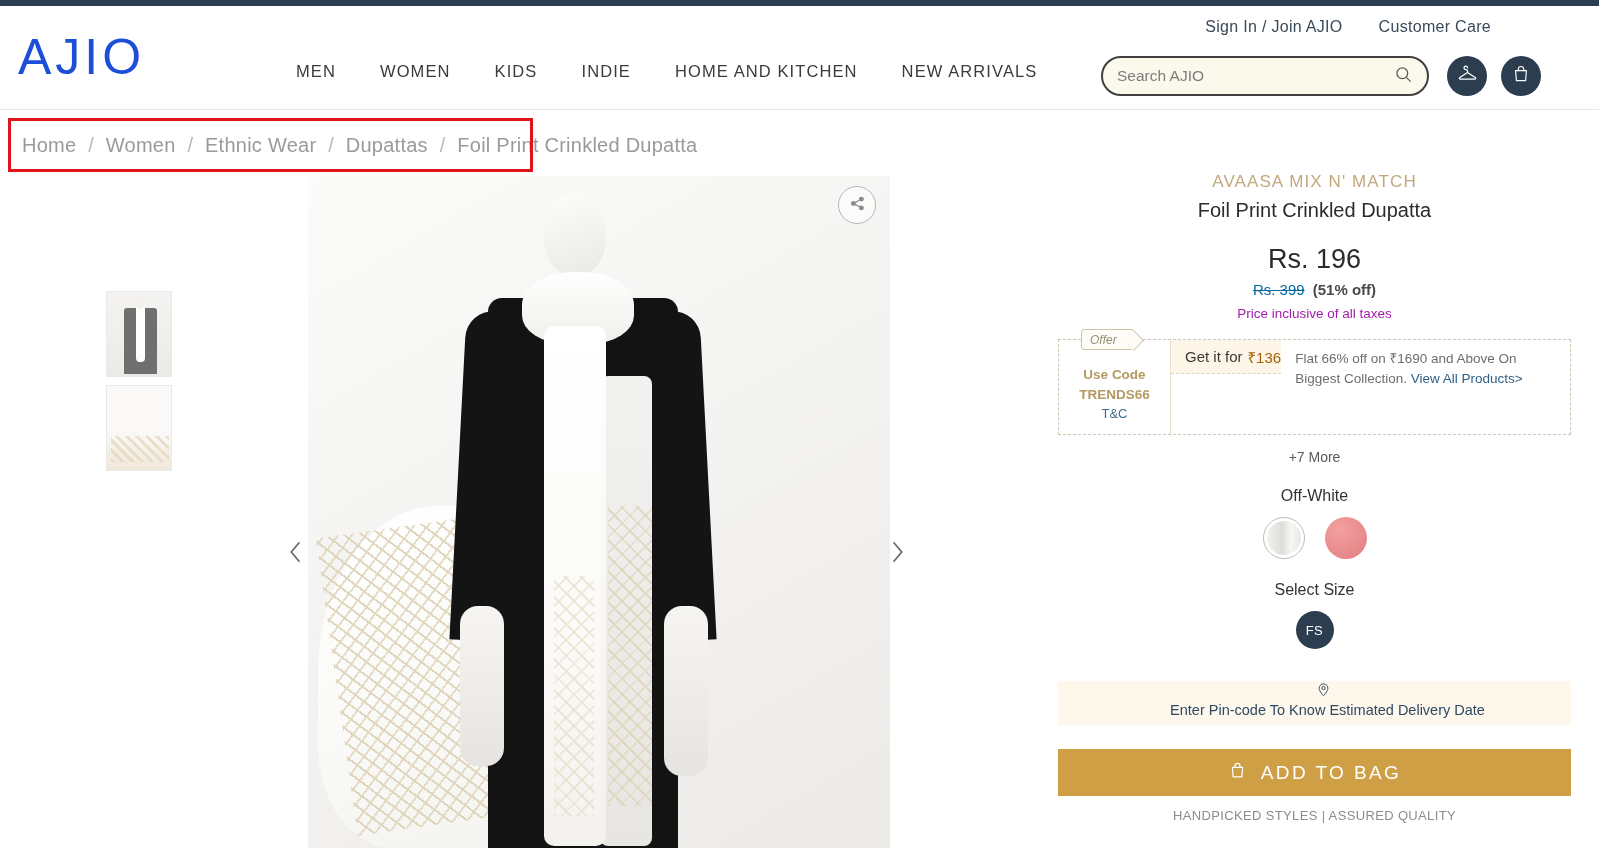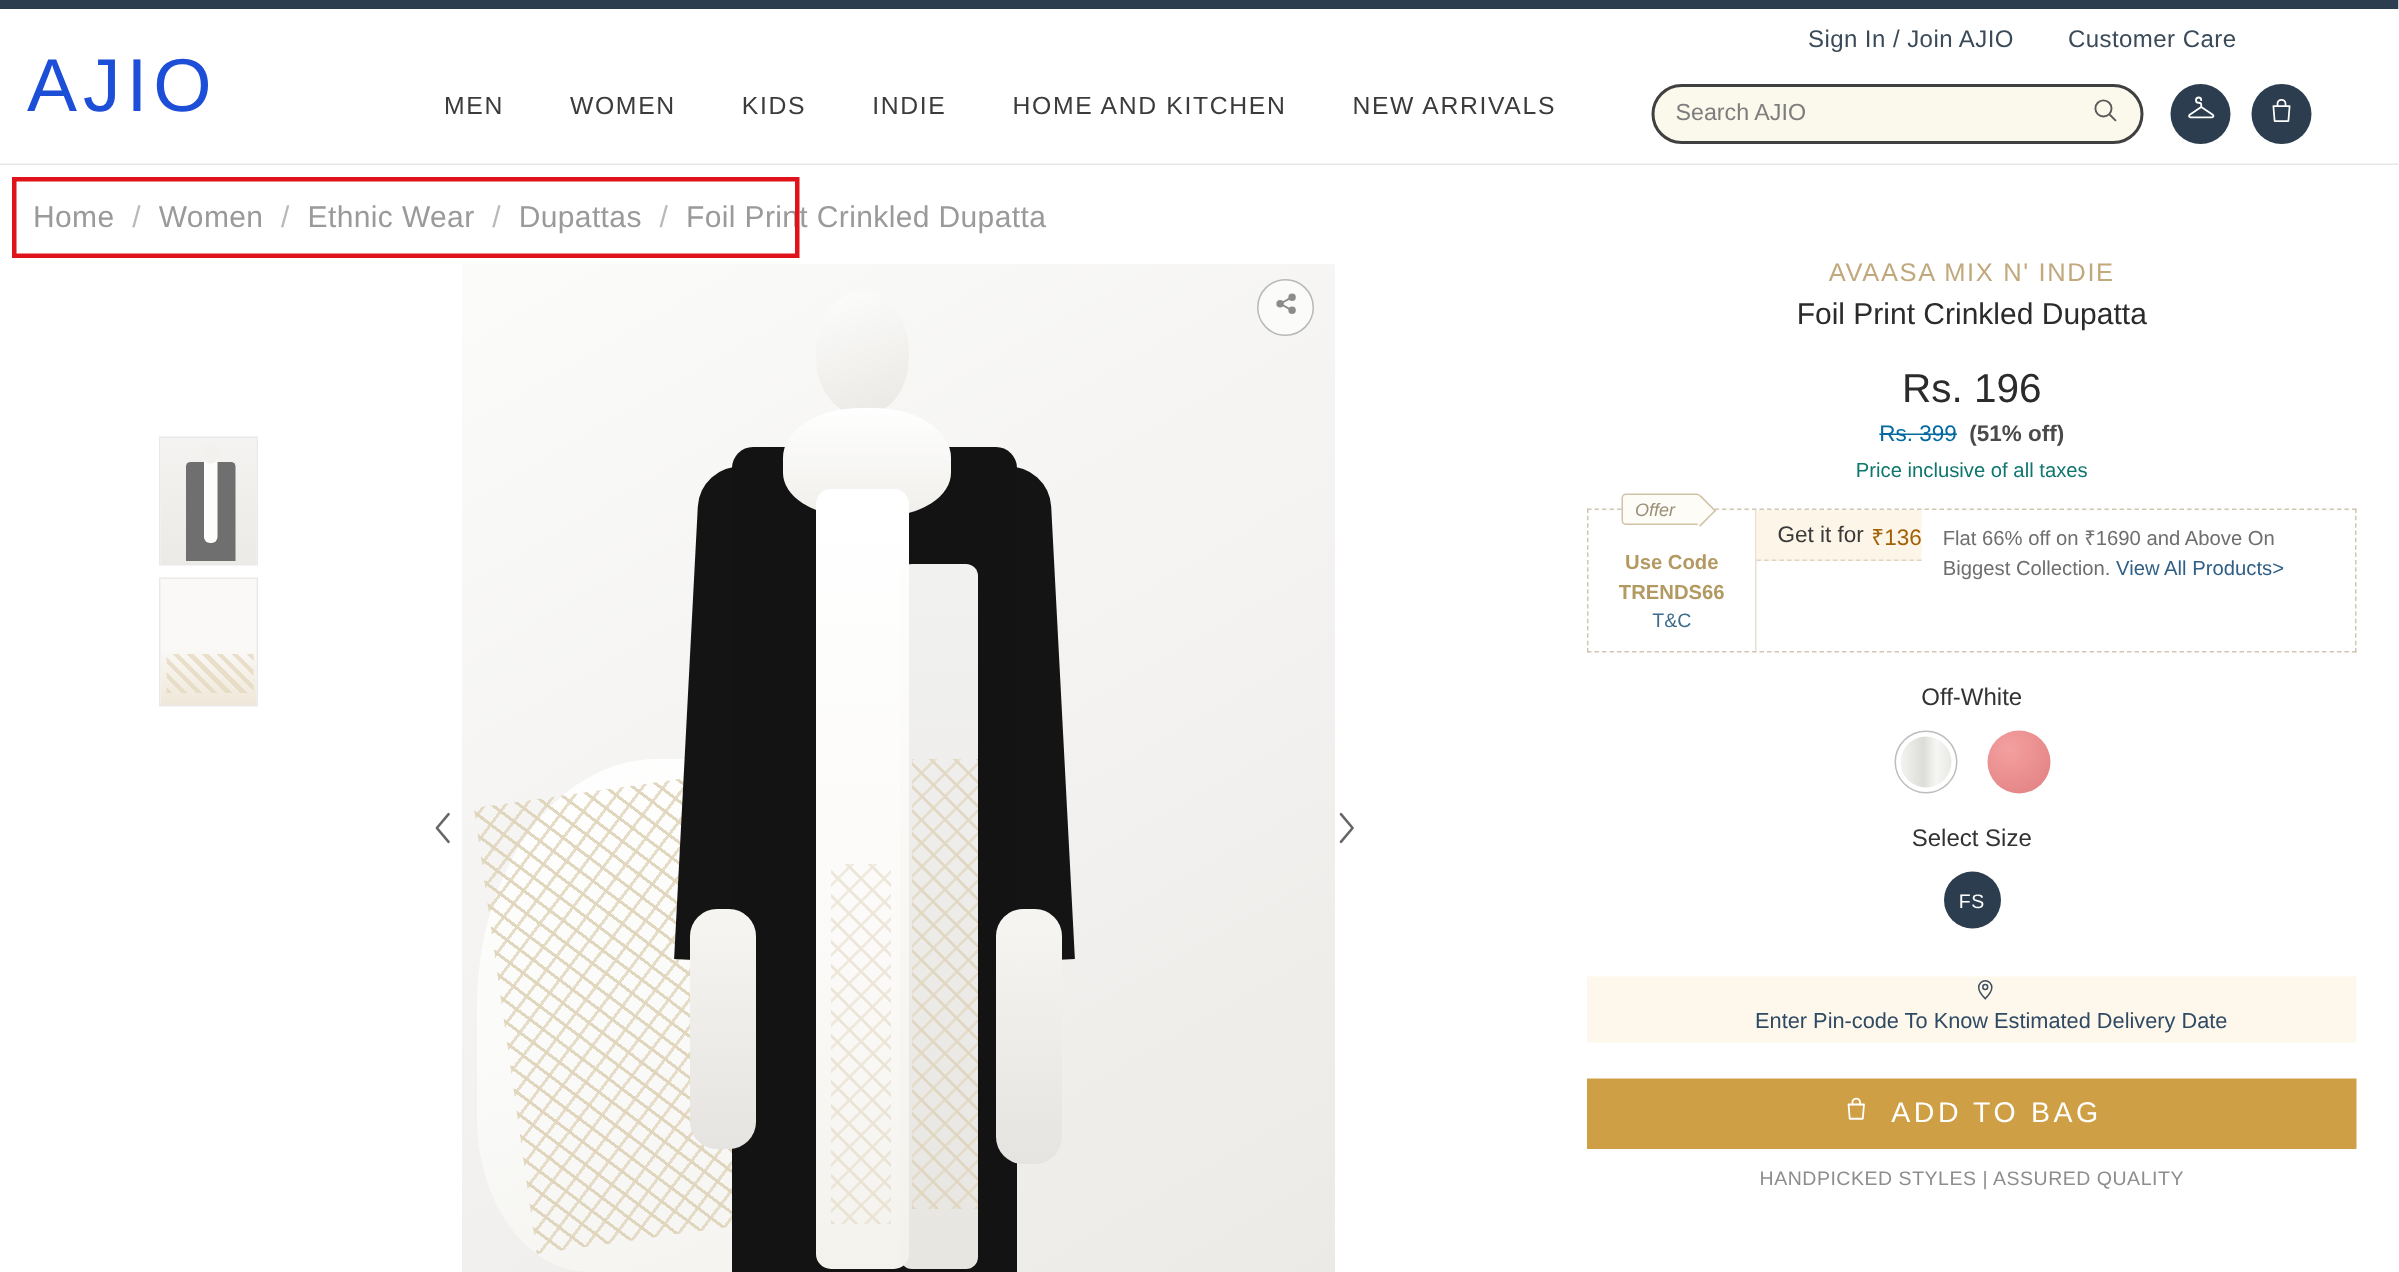--- a/index.html
+++ b/index.html
@@ -154,21 +154,21 @@
     text-align:center; font-size:17px; letter-spacing:1.1px;
     color:#c1a87d; margin-top:-4px; font-weight:400;
   }
   .pname {
     text-align:center; font-size:20px; color:#2b2b2b; margin-top:7px; font-weight:400;
   }
   .price { text-align:center; font-size:27px; color:#2b2b2b; margin-top:22px; }
   .priceline { text-align:center; margin-top:6px; font-size:15px; }
   .mrp { color:#0369a1; text-decoration:line-through;margin-top:24px; }
   .off { color:#4a4a4a; font-weight:bold; margin-left:4px; }
-  .taxnote { text-align:center; font-size:13.5px; color:#0f766e; margin-top:8px; }
+  .taxnote { text-align:center; font-size:13.5px; color:#a21caf; margin-top:8px; }
 
   .offerbox {
     position:relative; margin:18px 28px 0 28px; height:96px;
     border:1px dashed #cfc7b4; display:flex;
   }
   .offer-left {
     width:112px; border-right:1px solid #e6e0d3;
     display:flex; flex-direction:column; align-items:center; justify-content:center;
     padding-top:12px;
   }
@@ -353,21 +353,21 @@
       <span>
         <svg width="17" height="26" viewBox="0 0 24 36" fill="none" stroke="#666" stroke-width="2.4" stroke-linecap="round" stroke-linejoin="round">
           <polyline points="7,5 18,18 7,31"></polyline>
         </svg>
       </span>
     </div>
   </div>
 
   <div class="panel">
 
-    <div class="brand">AVAASA MIX N' INDIE</div>
+    <div class="brand">AVAASA MIX N' MATCH</div>
     <div class="pname">Foil Print Crinkled Dupatta</div>
 
     <div class="price">Rs. 196</div>
     <div class="priceline">
       <span class="mrp">Rs. 399</span>
       <span class="off">(51% off)</span>
     </div>
     <div class="taxnote">Price inclusive of all taxes</div>
 
     <div class="offerbox">
@@ -382,20 +382,21 @@
           <span>Get it for</span>
           <span class="amt">₹136</span>
         </div>
         <div class="offer-desc">
           <span>Flat 66% off on ₹1690 and Above On Biggest Collection.</span>
           <span class="vap">View All Products&gt;</span>
         </div>
       </div>
     </div>
 
+    <div class="moreoffers">+7 More</div>
 
     <div class="colorlabel">Off-White</div>
     <div class="swatches">
       <div class="sw sel">
         <div class="inner sw-off"></div>
       </div>
       <div class="sw sw-pink"></div>
     </div>
 
     <div class="sizelabel">Select Size</div>

